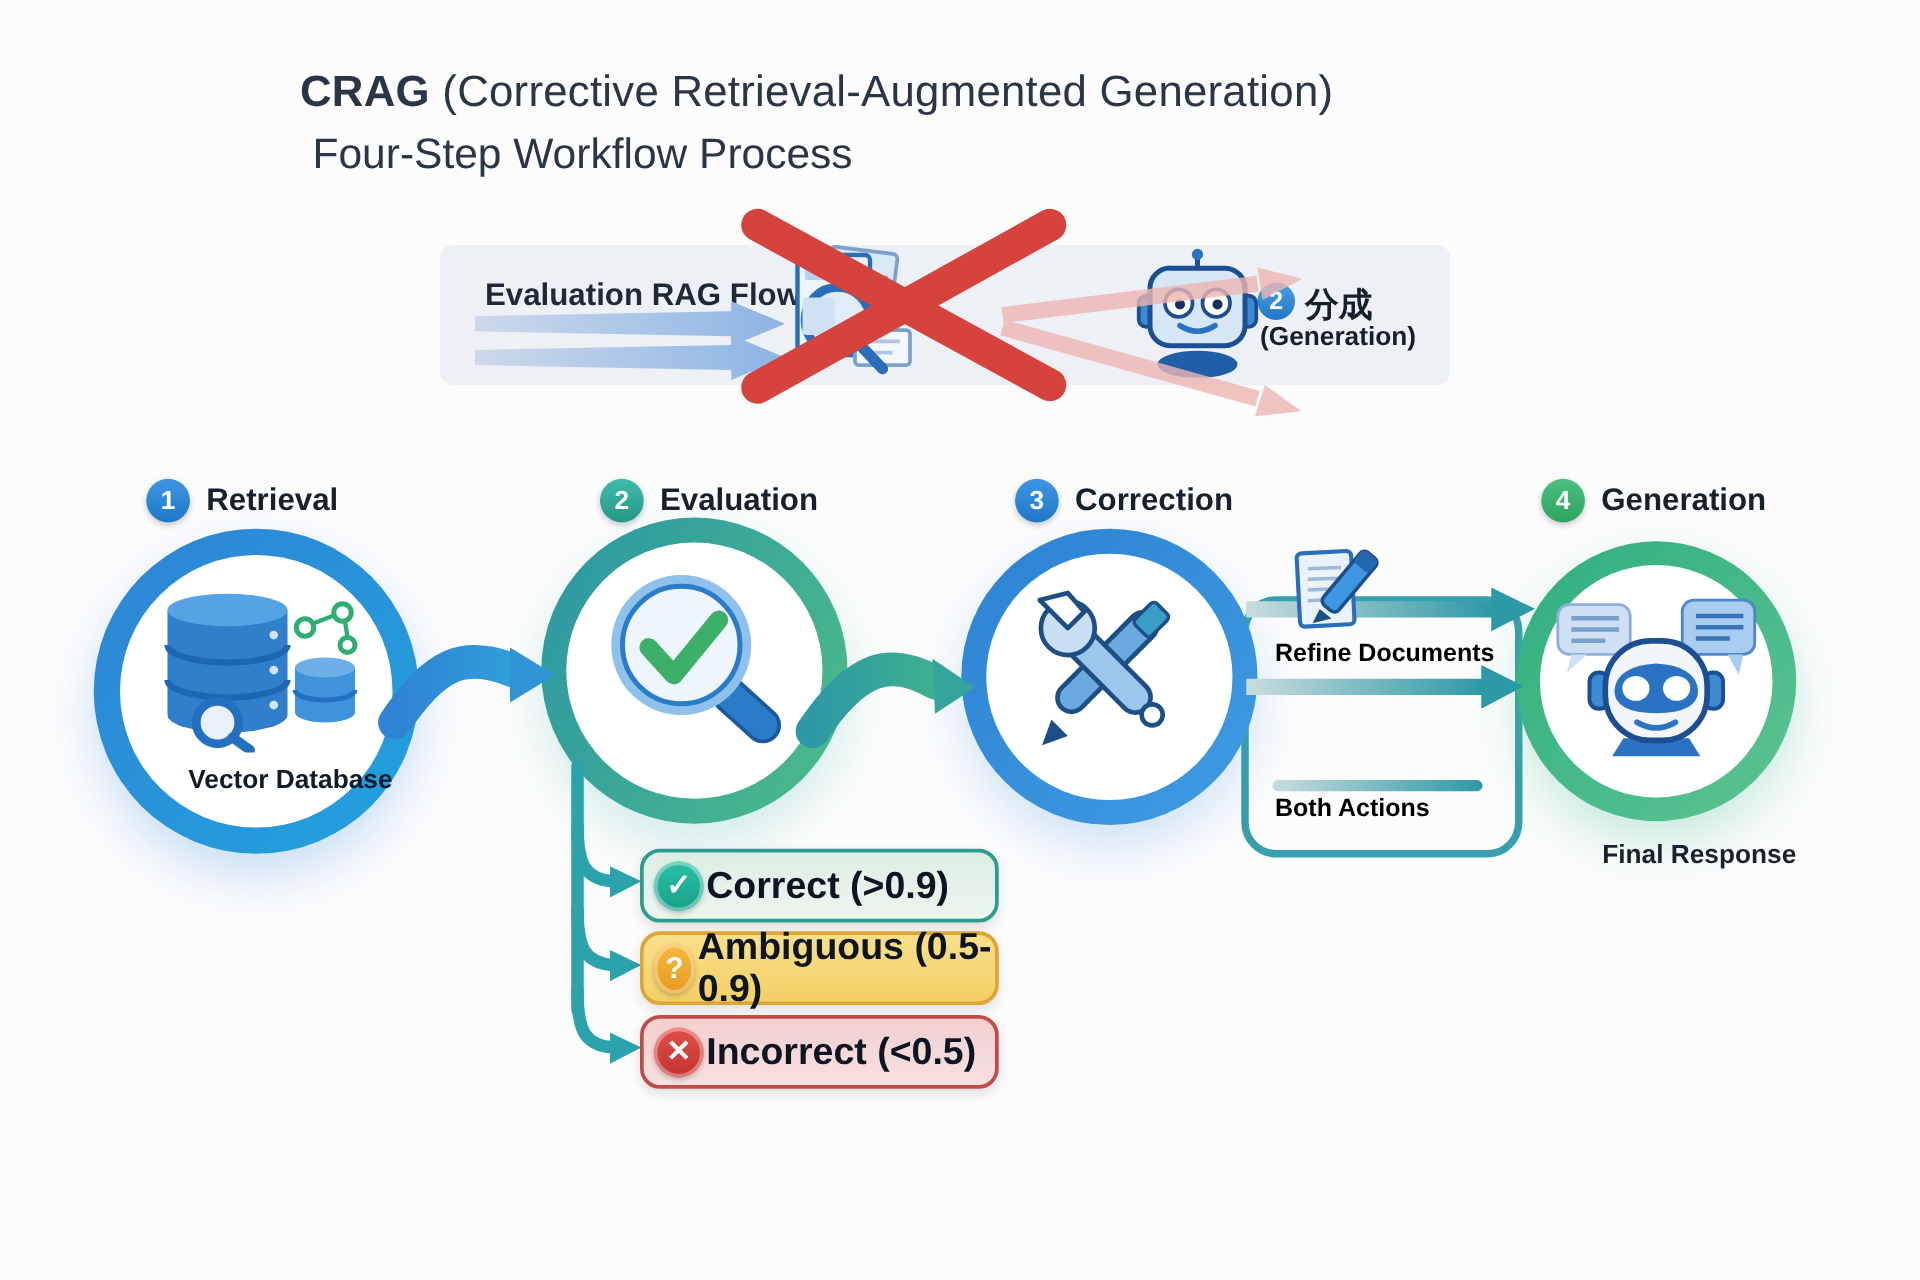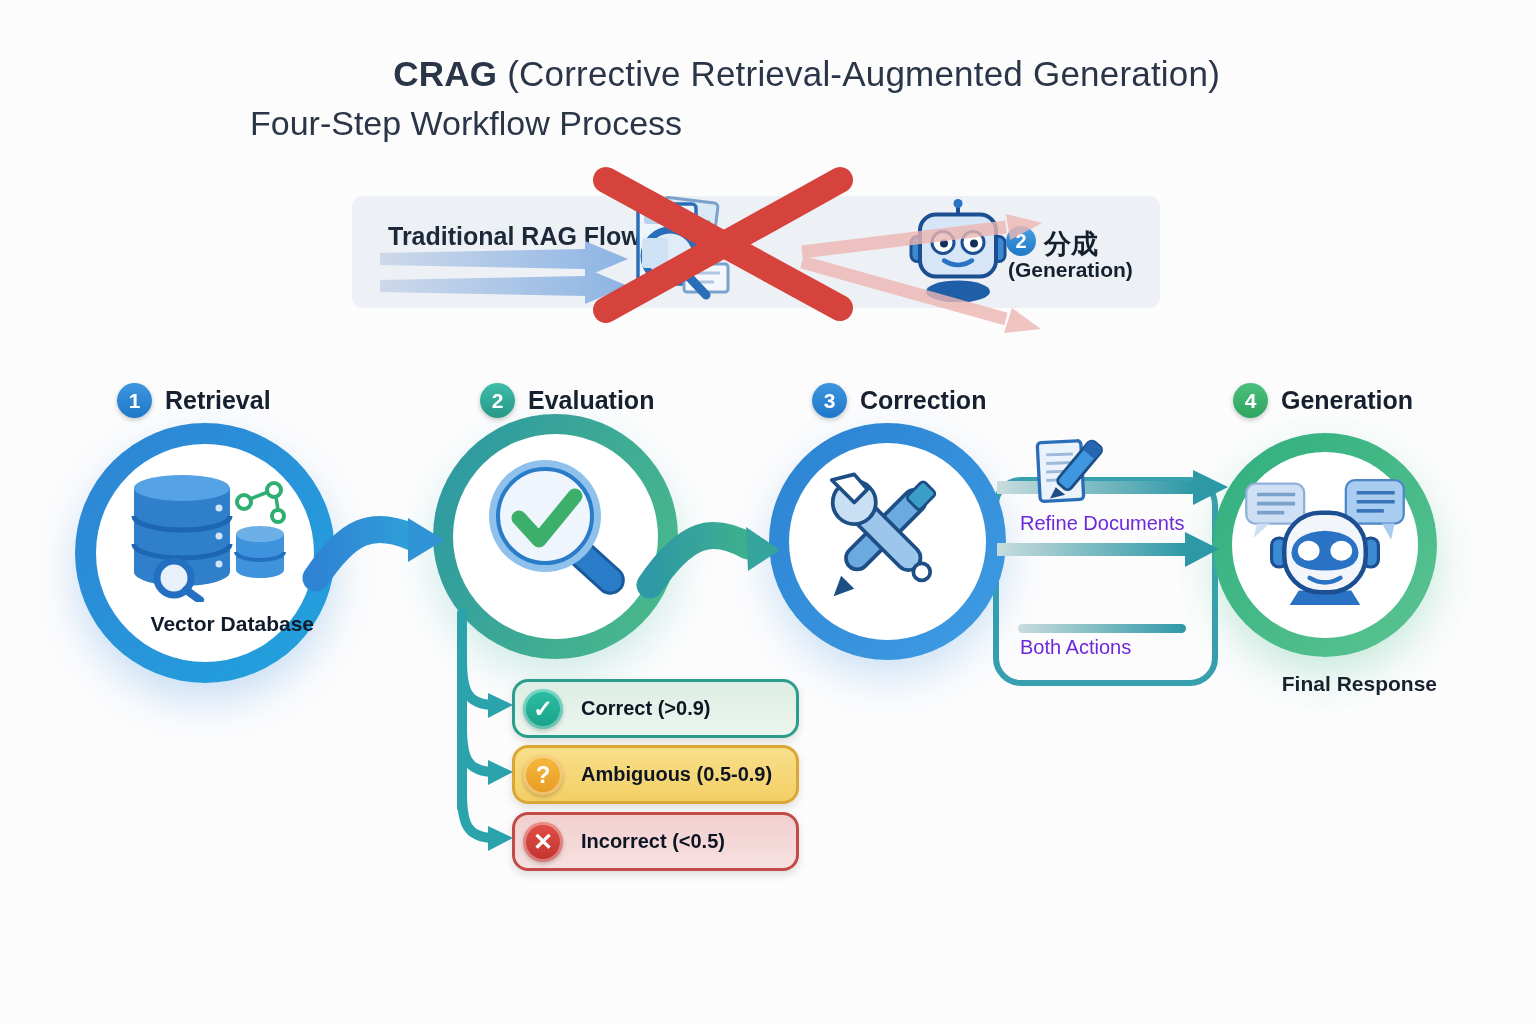--- a/index.html
+++ b/index.html
@@ -1,21 +1,21 @@
 <!DOCTYPE html>
 <html><head>
 <meta charset="utf-8">
 <style>
   html,body{margin:0;padding:0;background:#ffffff;}
   .stage{position:relative;width:1536px;height:1024px;background:#fcfcfd;overflow:hidden;
          font-family:"Liberation Sans", sans-serif;color:#1b2636;}
   .abs{position:absolute;}
 
   
-  .title1{left:240px;top:54px;width:980px;text-align:right;font-size:35px;color:#2a3648;letter-spacing:.2px;}
+  .title1{left:240px;top:54px;width:980px;text-align:left;font-size:35px;color:#2a3648;letter-spacing:.2px;}
   .title1 .brand{font-weight:800;margin-right:10px;}
   .title2{left:250px;top:104px;width:770px;font-size:34px;color:#2a3648;}
 
   
   .trad-box{left:352px;top:196px;width:808px;height:112px;background:#edf0f4;border-radius:10px;}
   .trad-label{left:388px;top:222px;font-size:25px;font-weight:600;color:#1d2939;}
   .gen-badge-circle{left:1006px;top:226px;width:30px;height:30px;border-radius:50%;
      background:linear-gradient(180deg,#4aa0e4,#1f78c8);color:#fff;font-weight:800;font-size:20px;
      display:flex;align-items:center;justify-content:center;}
   .gen-cjk{left:1044px;top:226px;font-size:27px;font-weight:600;color:#15202e;}
@@ -44,29 +44,29 @@
   .ring3 .inner{left:20px;top:20px;width:197px;height:197px;}
   .ring4{left:1213px;top:433px;width:224px;height:224px;
      background:linear-gradient(135deg,#2fae7e,#5cc492);box-shadow:0 18px 40px rgba(70,190,140,.28);}
   .ring4 .inner{left:19px;top:19px;width:186px;height:186px;}
   .circle-caption{position:absolute;left:0;bottom:26px;width:100%;text-align:right;
      font-size:21px;font-weight:700;color:#111b29;}
   .final-caption{left:1213px;top:672px;width:224px;text-align:right;font-size:21px;font-weight:600;color:#18222f;}
 
   
   .corr-box{left:993px;top:477px;width:213px;height:197px;border:6px solid #379fae;border-radius:28px;}
-  .corr-label{font-size:20px;font-weight:400;color:#6d28d9;text-align:center;}
+  .corr-label{font-size:20px;font-weight:700;color:#000000;text-align:center;}
   .lbl-refine{left:1020px;top:512px;}
   .lbl-web{left:1020px;top:564px;width:142px;line-height:26px;}
   .lbl-both{left:1020px;top:636px;}
 
   
   .pill{left:512px;width:281px;height:53px;border-radius:16px;display:flex;align-items:center;
      box-shadow:0 4px 9px rgba(0,0,0,.12);}
-  .pill-label{margin-left:18px;font-size:20px;font-weight:700;color:#0d1522;}
+  .pill-label{margin-left:2px;font-size:30px;font-weight:700;color:#0d1522;}
   .pill-icon{width:40px;height:40px;margin-left:8px;border-radius:50%;display:flex;align-items:center;
      justify-content:center;color:#fff;font-weight:800;font-size:24px;
      box-shadow:inset 0 0 0 3px rgba(255,255,255,.35), 0 2px 4px rgba(0,0,0,.2);}
   .pill-correct{top:679px;background:linear-gradient(180deg,#ddeee4,#ecf5ef);border:3px solid #2c9c8c;}
   .pill-correct .pill-icon{background:linear-gradient(180deg,#2cc0a4,#18a188);}
   .pill-ambiguous{top:745px;background:linear-gradient(180deg,#f8df8a,#f4cf66);border:3px solid #dca635;}
   .pill-ambiguous .pill-icon{background:linear-gradient(180deg,#f6b93e,#e79b22);}
   .pill-incorrect{top:812px;background:linear-gradient(180deg,#f2cfcf,#f7e0e0);border:3px solid #c24a47;}
   .pill-incorrect .pill-icon{background:linear-gradient(180deg,#e05048,#c23330);}
 
@@ -76,21 +76,21 @@
 <body>
 
 <div class="stage">
 
   <div class="abs title1">
     <span class="brand">CRAG</span><span>(Corrective Retrieval-Augmented Generation)</span>
   </div>
   <div class="abs title2">Four-Step Workflow Process</div>
 
   <div class="abs trad-box"></div>
-  <div class="abs trad-label">Traditional RAG Flow</div>
+  <div class="abs trad-label">Evaluation RAG Flow</div>
 
   <svg class="abs" style="left:618px;top:192px;" width="130" height="120" viewBox="0 0 130 120">
     <rect x="42" y="8" width="54" height="74" rx="4" fill="#dbe8f6" stroke="#7aa2cc" stroke-width="3" transform="rotate(7 69 45)"></rect>
     <rect x="20" y="12" width="58" height="80" rx="4" fill="#eef4fb" stroke="#2a6db8" stroke-width="3.5"></rect>
     <rect x="26" y="19" width="46" height="13" rx="2" fill="#b9d2ec"></rect>
     <line x1="84" y1="30" x2="92" y2="30" stroke="#7aa2cc" stroke-width="3"></line>
     <line x1="84" y1="42" x2="94" y2="42" stroke="#7aa2cc" stroke-width="3"></line>
     <line x1="84" y1="54" x2="92" y2="54" stroke="#7aa2cc" stroke-width="3"></line>
     <rect x="66" y="72" width="44" height="28" rx="3" fill="#f4f8fd" stroke="#7aa2cc" stroke-width="3"></rect>
     <line x1="72" y1="81" x2="102" y2="81" stroke="#aec6e2" stroke-width="3"></line>

